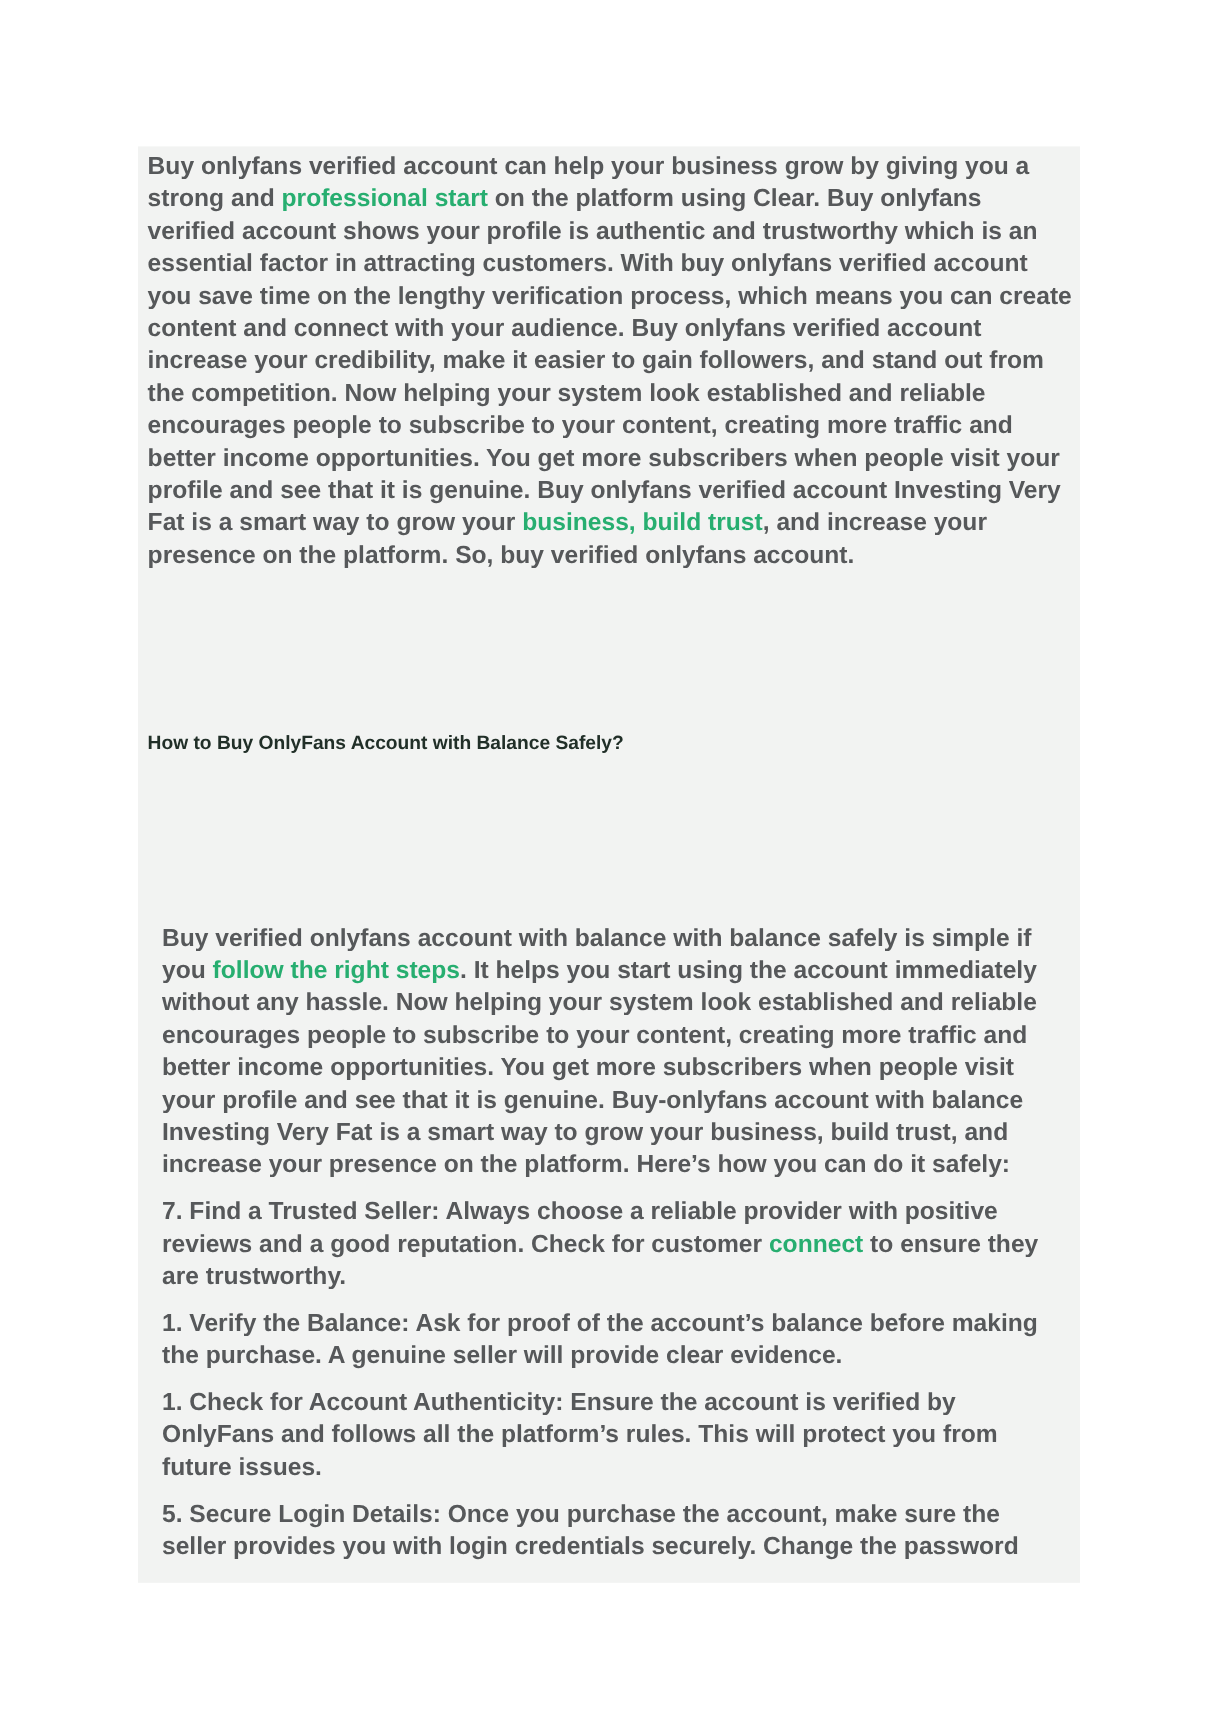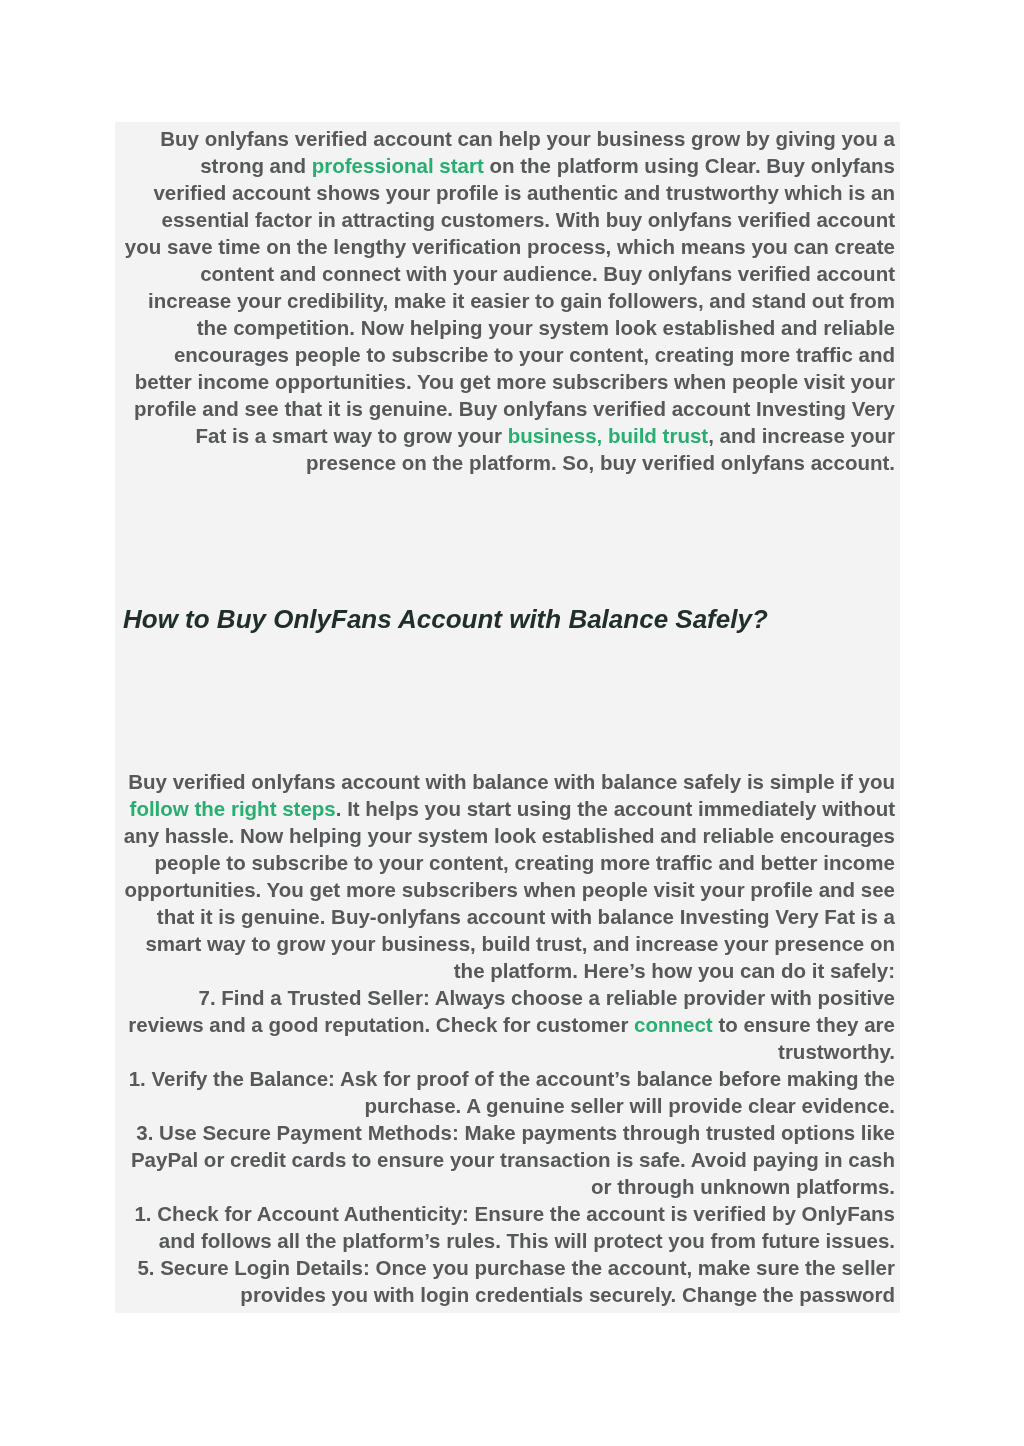--- a/index.html
+++ b/index.html
@@ -24,35 +24,33 @@
     padding: 3px 5px 5px 8px;
     background: var(--block-bg, #f2f3f2);
   }
   .para {
     margin: 0;
     font-size: 20.5px;
     line-height: 27px;
     font-weight: 700;
     color: var(--body-color, #56585a);
     word-spacing: normal;
-    text-align: right;
   }
   .heading {
     margin: 130px 0 0 0;
-    font-size: 26px;
+    font-size: 16px;
     line-height: 27px;
     font-weight: 700;
     color: var(--heading-color, #212f28);
-    font-style: italic;
   }
   .para2 {
     margin-top: 135px;
   }
   .line-block {
-    margin: 0;
+    margin: 12px;
   }
   a.link {
     color: var(--link-color, #27ae70);
     text-decoration: none;
     cursor: pointer;
   }
 </style>
 </head>
 <body>
 
@@ -63,21 +61,20 @@
 
     <h2 class="heading">How to Buy OnlyFans Account with Balance Safely?</h2>
 
     <div class="para para2">
       <div class="line-block"><span>Buy verified onlyfans account with balance with balance safely is simple if you </span><a class="link">follow the right steps</a><span>. It helps you start using the account immediately without any hassle. Now helping your system look established and reliable encourages people to subscribe to your content, creating more traffic and better income opportunities. You get more subscribers when people visit your profile and see that it is genuine. Buy-onlyfans account with balance Investing Very Fat is a smart way to grow your business, build trust, and increase your presence on the platform. Here’s how you can do it safely:</span></div>
 
       <div class="line-block"><span>7. Find a Trusted Seller: Always choose a reliable provider with positive reviews and a good reputation. Check for customer </span><a class="link">connect</a><span> to ensure they are trustworthy.</span></div>
 
       <div class="line-block"><span>1. Verify the Balance: Ask for proof of the account’s balance before making the purchase. A genuine seller will provide clear evidence.</span></div>
 
-      <div class="line-block"><span>3. Use Secure Payment Methods: Make payments through trusted options like PayPal or credit cards to ensure your transaction is safe. Avoid paying in cash or through unknown platforms.</span></div>
 
       <div class="line-block"><span>1. Check for Account Authenticity: Ensure the account is verified by OnlyFans and follows all the platform’s rules. This will protect you from future issues.</span></div>
 
       <div class="line-block"><span>5. Secure Login Details: Once you purchase the account, make sure the seller provides you with login credentials securely. Change the password</span></div>
     </div>
 
   </div>
 </div>
 
 </body></html>

